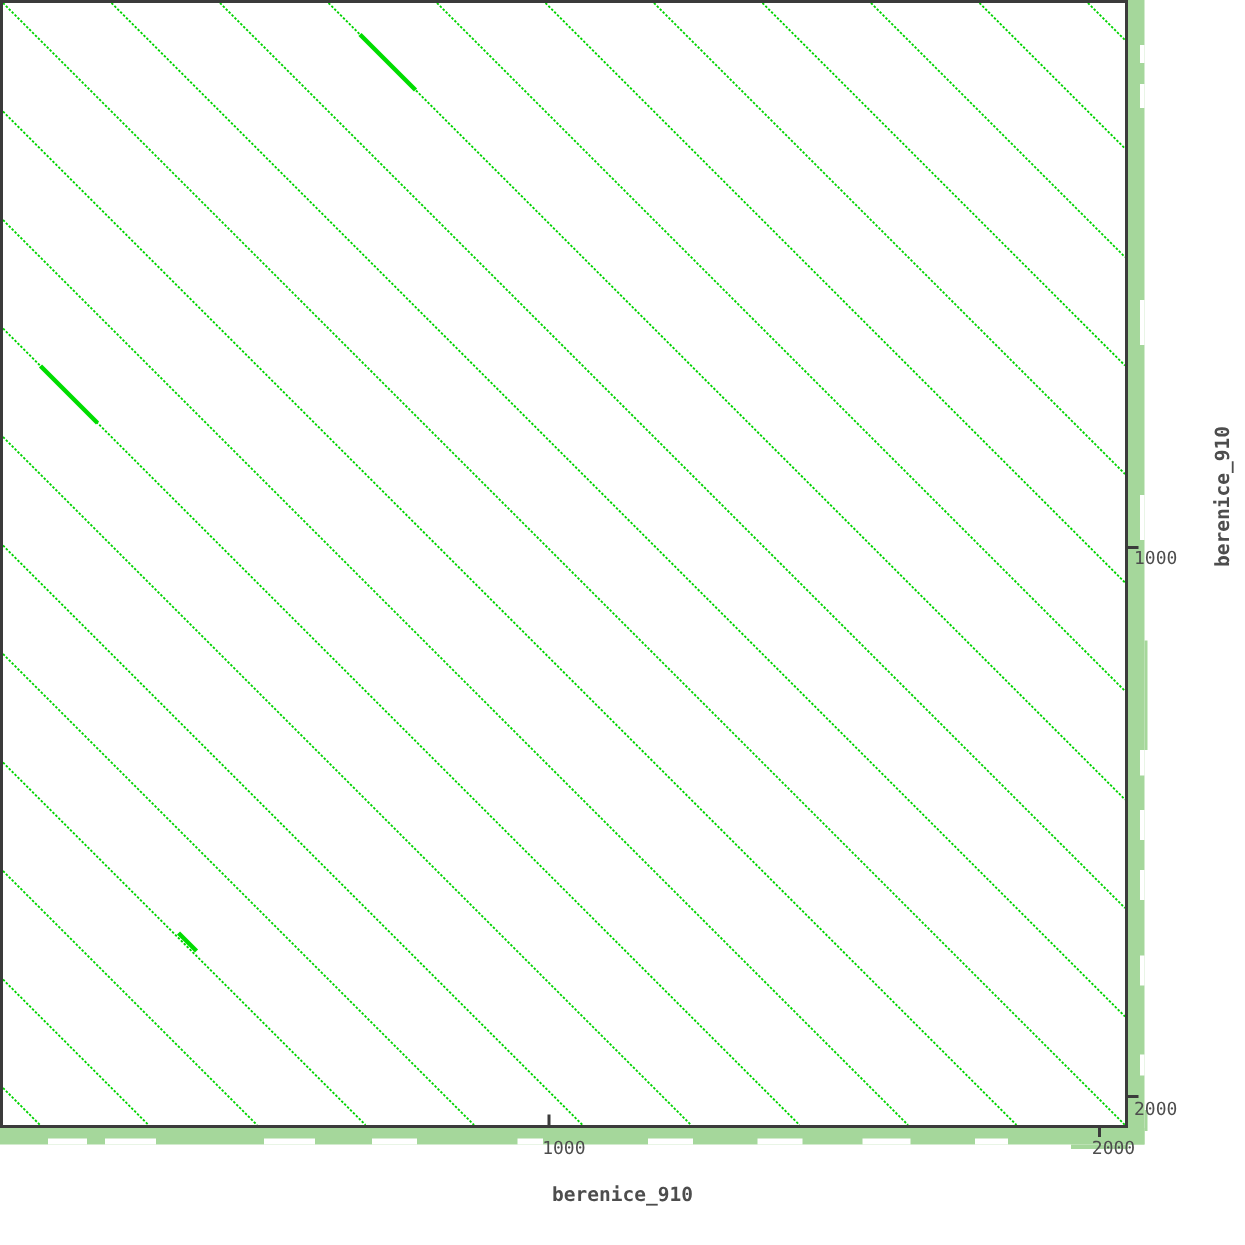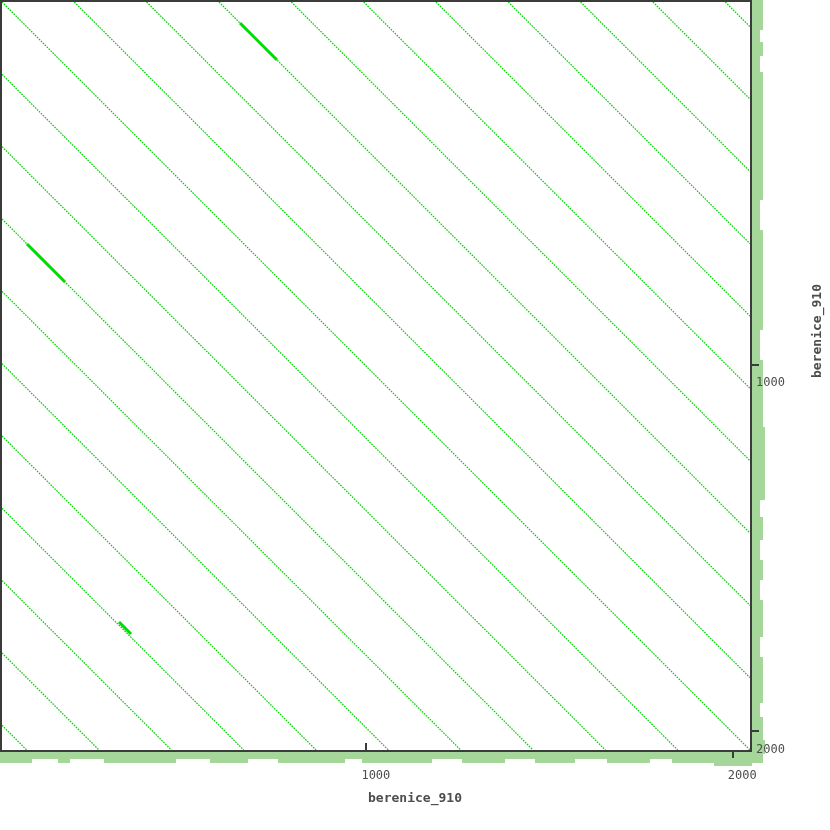--- a/index.html
+++ b/index.html
@@ -26,21 +26,21 @@
   .bn{top:759px;height:4px;}
   
   .tick{position:absolute;background:var(--frame,#3b3b3b);z-index:3;}
   .tick.xt{width:2px;}
   .tick.yt{height:2px;width:9px;left:750px;}
   .tick.up{height:7px;top:743px;}
   .tick.down{height:8px;top:750px;}
   
   .ticklabel{
     position:absolute;z-index:4;color:var(--text,#4d4d4d);
-    font-size:12px;line-height:12px;white-space:nowrap;margin-top:10px;
+    font-size:12px;line-height:12px;white-space:nowrap;
   }
   .xlab{top:759px;}
   .ylab{left:756px;}
   
   .axis-title{
     position:absolute;z-index:4;color:var(--text,#4a4a4a);
     font-size:13px;font-weight:bold;white-space:nowrap;letter-spacing:0;
   }
   #x-axis-title{left:415px;top:797px;transform:translate(-50%,-50%);}
   #y-axis-title{left:816px;top:331px;transform:translate(-50%,-50%) rotate(-90deg);}

